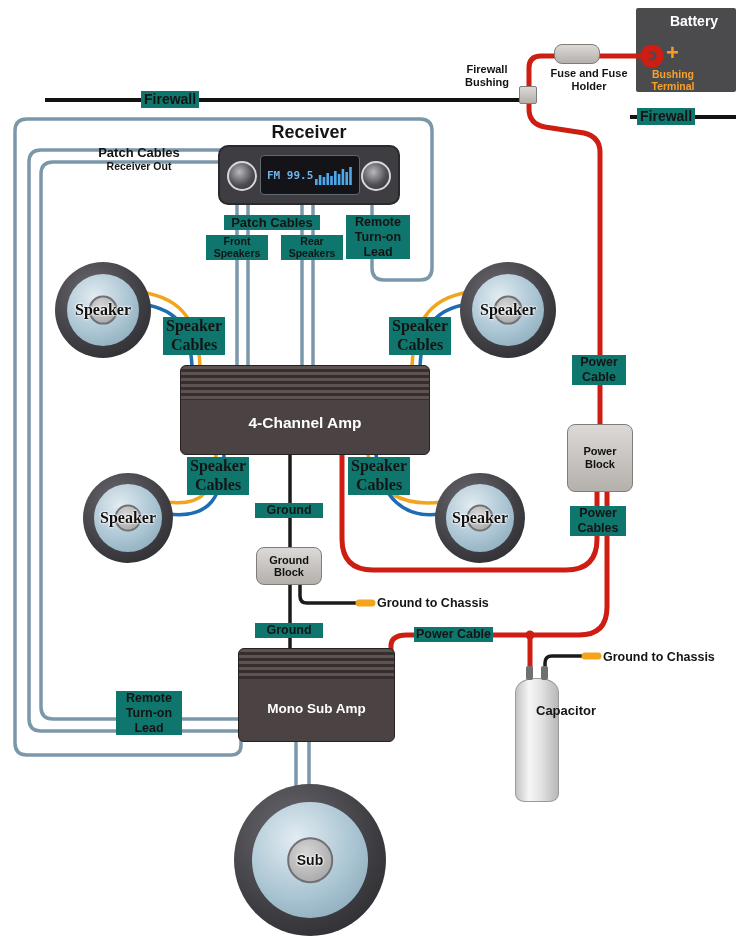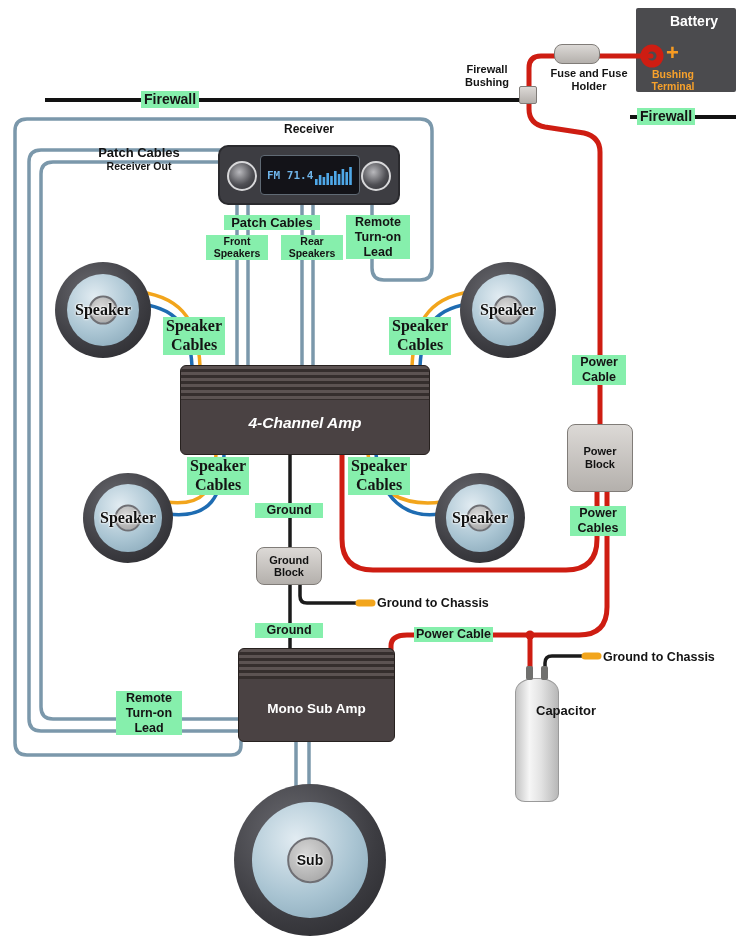--- a/index.html
+++ b/index.html
@@ -1,24 +1,24 @@
 <!DOCTYPE html>
 <html><head>
 <meta charset="utf-8">
 <style>
   html,body{margin:0;padding:0;background:#fff;font-family:"Liberation Sans",sans-serif;}
   .canvas{position:relative;width:750px;height:945px;background:#fff;overflow:hidden;}
   .wires{position:absolute;left:0;top:0;z-index:1;}
   .comp{position:absolute;z-index:2;box-sizing:border-box;}
   .lbl{position:absolute;z-index:3;font-weight:700;color:#141414;line-height:1.18;}
   .ctr{text-align:center;}
-  .bg{background:#86efac;}
+  .bg{background:#0f766e;}
   .nw{white-space:nowrap;text-align:center;}
   .s10{font-size:10.5px;} .s11{font-size:11px;} .s12{font-size:16px;font-family:Liberation Serif, serif;}
-  .s125{font-size:12.5px;} .s13{font-size:13px;} .s14{font-size:14px;} .s145{font-size:12px;}
+  .s125{font-size:12.5px;} .s13{font-size:13px;} .s14{font-size:14px;} .s145{font-size:18px;}
 
   
   .battery-box{left:636px;top:8px;width:100px;height:84px;background:#4b4b4e;border-radius:2px;z-index:0;}
   .batt-title{left:636px;top:13px;width:116px;color:#fff;}
   .batt-plus{left:666px;top:40px;font-size:22px;color:#f79b22;}
   .batt-term{left:630px;top:68px;width:86px;color:#f7a12b;}
 
   
   .grayblock{background:linear-gradient(180deg,#dcd9d6,#b4b0ac);border:1px solid #807c78;border-radius:8px;
              display:flex;align-items:center;justify-content:center;text-align:center;font-weight:700;color:#111;}
@@ -36,21 +36,21 @@
            border-radius:4px;display:flex;align-items:center;justify-content:space-between;padding:0 6px;box-sizing:border-box;}
   .freq{color:#6fb5ea;font-weight:700;font-size:11px;font-family:"DejaVu Sans Mono",monospace;}
 
   
   .amp{background:#4a4243;border:1px solid #27211f;border-radius:6px;}
   .amp-fins{position:absolute;left:0;right:0;top:0;border-radius:6px 6px 0 0;
             background:repeating-linear-gradient(180deg,#5c5352 0 3px,#352e2d 3px 6px);}
   .amp-label{position:absolute;left:0;right:0;text-align:center;color:#fff;font-weight:700;}
   .amp4{left:180px;top:365px;width:250px;height:90px;}
   .amp4 .amp-fins{height:34px;}
-  .amp4 .amp-label{top:48px;font-size:15.5px;font-style:italic;}
+  .amp4 .amp-label{top:48px;font-size:15.5px;}
   .ampmono{left:238px;top:648px;width:157px;height:94px;}
   .ampmono .amp-fins{height:30px;}
   .ampmono .amp-label{top:52px;font-size:13.5px;}
 
   
   .spk{position:absolute;z-index:2;width:var(--d);height:var(--d);border-radius:50%;
        background:radial-gradient(circle at 38% 32%,#6a6a70,#3c3c41 60%,#26262a);}
   .spk-cone{position:absolute;inset:12%;border-radius:50%;
        background:radial-gradient(circle at 38% 32%,#e2ecf2,#a9c4d2 55%,#7fa0b2);}
   .spk-cap{position:absolute;left:50%;top:50%;width:30%;height:30%;transform:translate(-50%,-50%);
@@ -120,21 +120,21 @@
     <circle cx="652" cy="56" r="8" fill="none" stroke="#ce1d12" stroke-width="7"></circle>
   </svg>
 
   <div class="comp grayblock fuse-block"></div>
   <div class="comp grayblock bushing-block"></div>
 
   <div class="comp receiver">
     <div class="knob l"></div>
     <div class="knob r"></div>
     <div class="display">
-      <span class="freq">FM 71.4</span>
+      <span class="freq">FM 99.5</span>
       <svg width="38" height="20" viewBox="0 0 38 20">
         <g fill="#4fa8e8">
           <rect x="0" y="14" width="2.6" height="6"></rect>
             <rect x="3.8" y="10" width="2.6" height="10"></rect>
           <rect x="7.6" y="12" width="2.6" height="8"></rect>
             <rect x="11.4" y="8" width="2.6" height="12"></rect>
           <rect x="15.2" y="11" width="2.6" height="9"></rect>
             <rect x="19" y="6" width="2.6" height="14"></rect>
           <rect x="22.8" y="9" width="2.6" height="11"></rect>
             <rect x="26.6" y="4" width="2.6" height="16"></rect>

